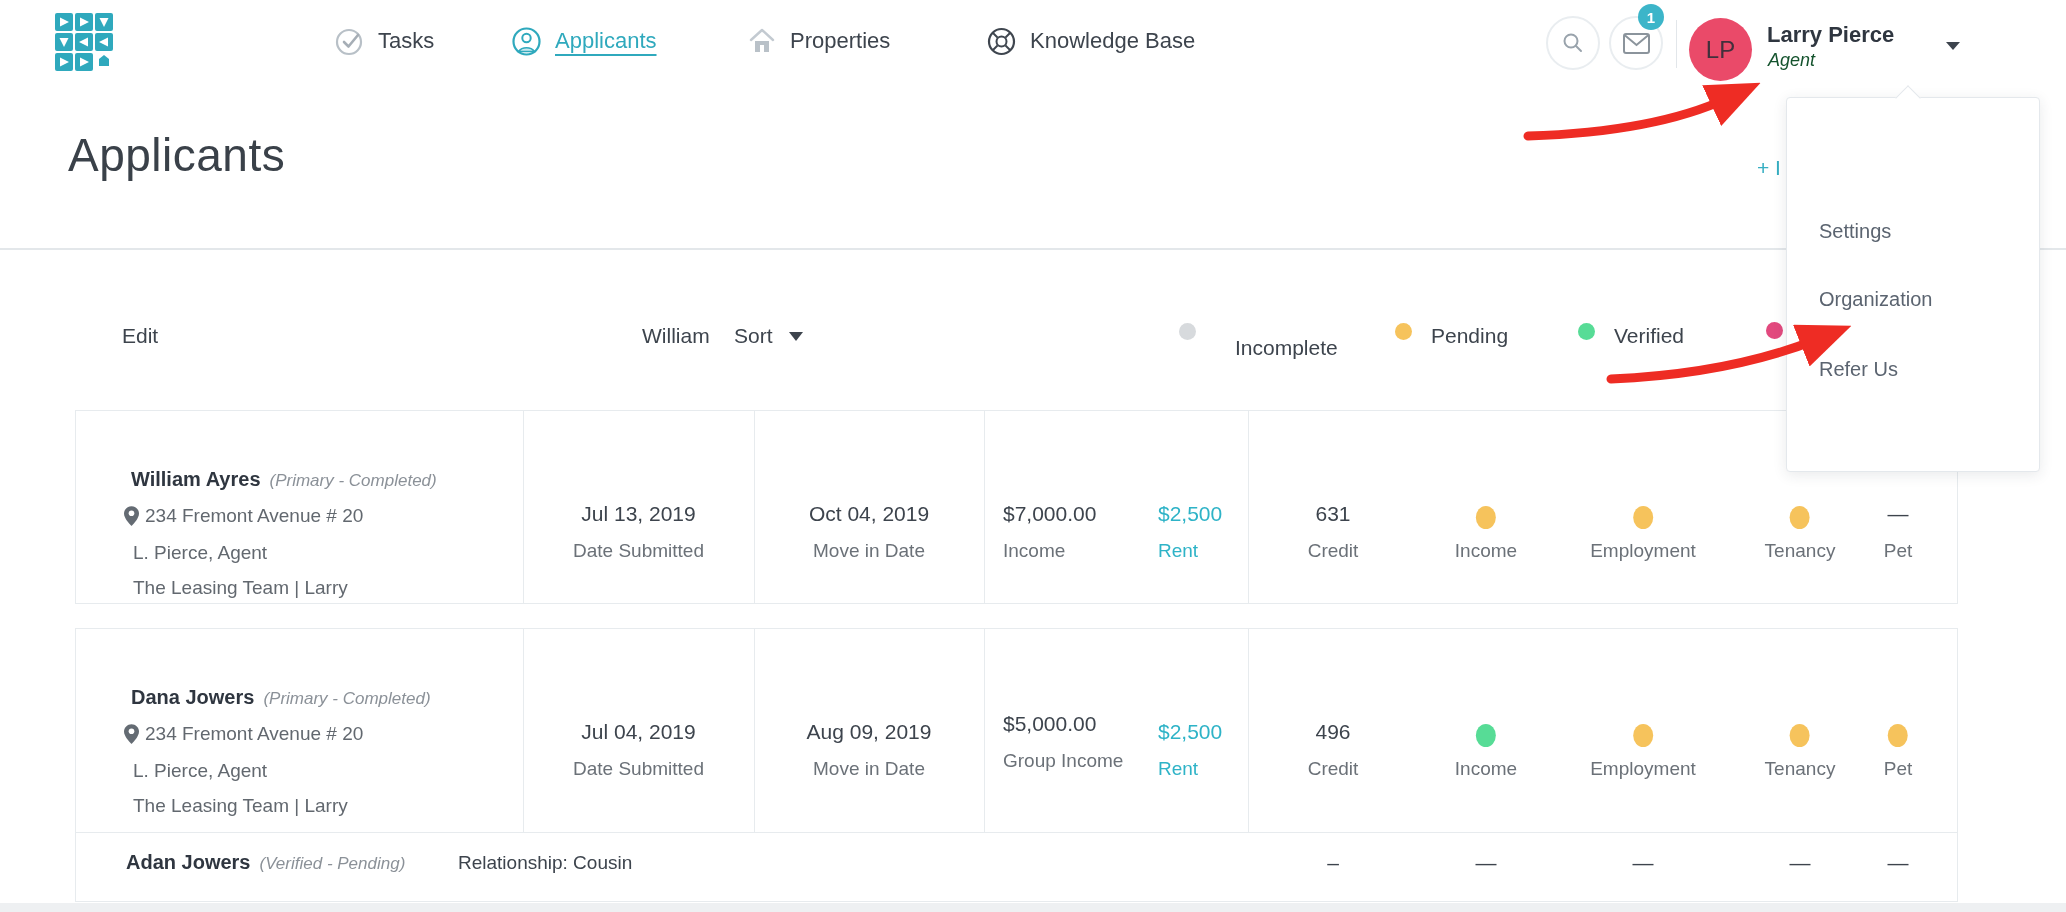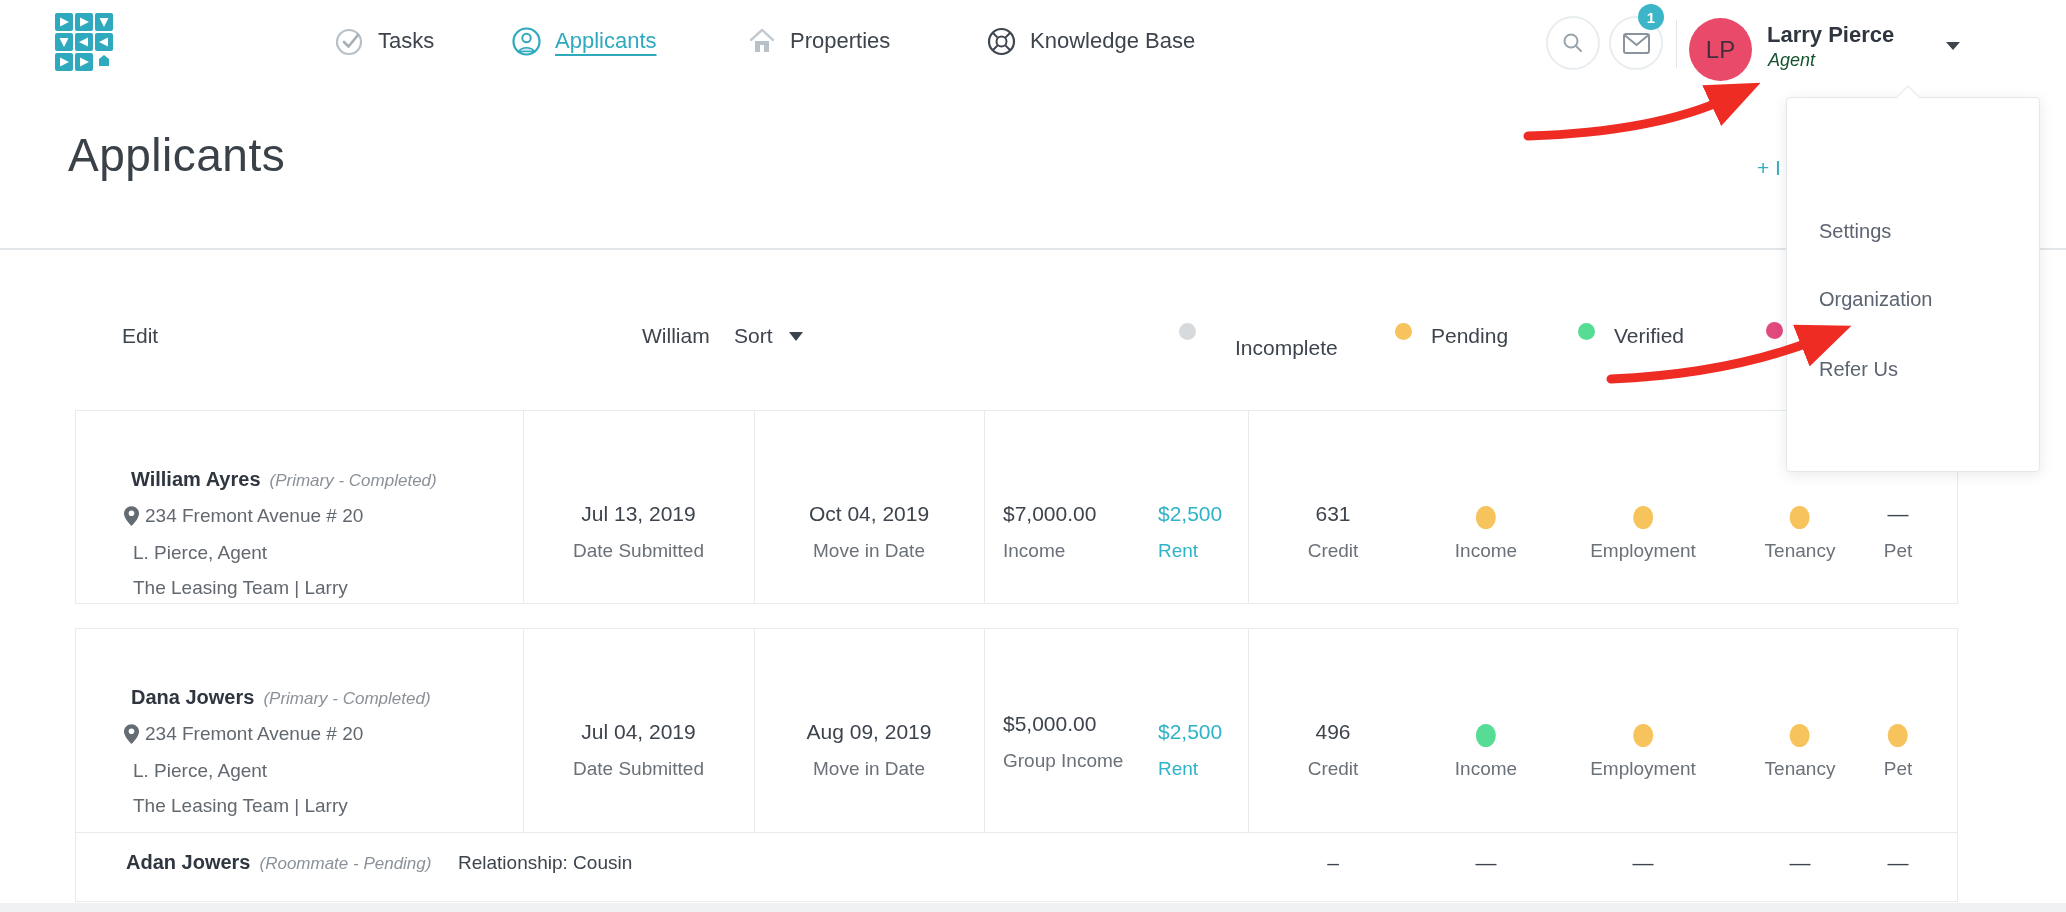--- a/index.html
+++ b/index.html
@@ -284,21 +284,21 @@
       <div class="cell-label" style="margin-top:11px;">Tenancy</div>
     </div>
     <div class="mini" style="left:1822px; top:95px;">
       <div class="status-dot" style="background: rgb(246, 195, 92);"></div>
       <div class="cell-label" style="margin-top:11px;">Pet</div>
     </div>
 
     <div class="abs" style="left:0; right:0; top:203px; height:1px; background:#e7ebee;"></div>
     <div class="abs" style="left:50px; top:222px; display:flex; align-items:baseline;">
       <span class="app-name">Adan Jowers</span>
-      <span class="app-note">(Roommate - Pending)</span>
+      <span class="app-note">(Verified - Pending)</span>
     </div>
     <div class="abs" style="left:382px; top:223px; font-size:19px; color:#3d444d;">Relationship: Cousin</div>
     <div class="dash-cell" style="left:1257px; top:222px;">–</div>
     <div class="dash-cell" style="left:1410px; top:222px;">—</div>
     <div class="dash-cell" style="left:1567px; top:222px;">—</div>
     <div class="dash-cell" style="left:1724px; top:222px;">—</div>
     <div class="dash-cell" style="left:1822px; top:222px;">—</div>
   </div>
 
   <div class="abs" style="left:0; top:903px; width:100%; height:9px; background:#eef0f2;"></div>

